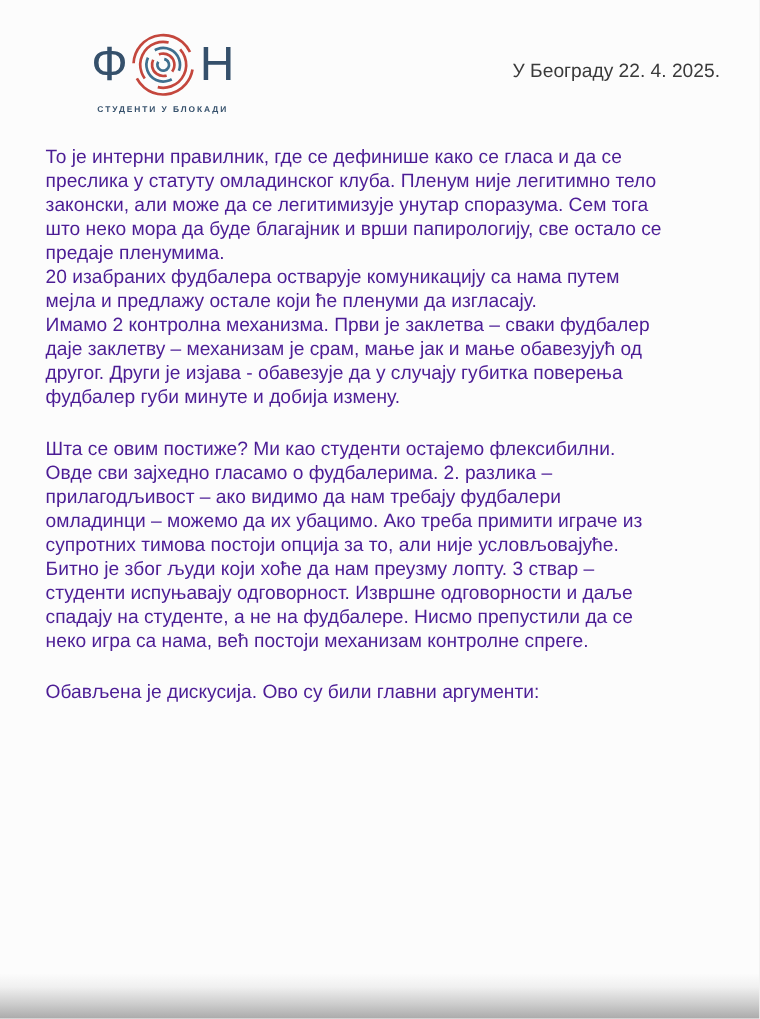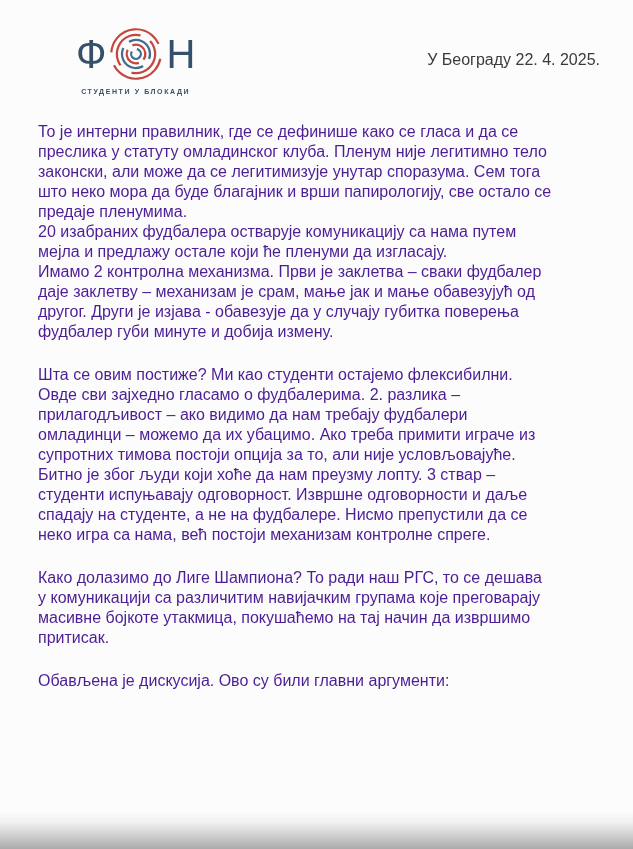--- a/index.html
+++ b/index.html
@@ -114,22 +114,18 @@
 фудбалер губи минуте и добија измену.</p>
     <p>Шта се овим постиже? Ми као студенти остајемо флексибилни.
 Овде сви зајхедно гласамо о фудбалерима. 2. разлика –
 прилагодљивост – ако видимо да нам требају фудбалери
 омладинци – можемо да их убацимо. Ако треба примити играче из
 супротних тимова постоји опција за то, али није условљовајуће.
 Битно је због људи који хоће да нам преузму лопту. 3 ствар –
 студенти испуњавају одговорност. Извршне одговорности и даље
 спадају на студенте, а не на фудбалере. Нисмо препустили да се
 неко игра са нама, већ постоји механизам контролне спреге.</p>
-    <p>Како долазимо до Лиге Шампиона? То ради наш РГС, то се дешава
-у комуникацији са различитим навијачким групама које преговарају
-масивне бојкоте утакмица, покушаћемо на тај начин да извршимо
-притисак.</p>
     <p>Обављена је дискусија. Ово су били главни аргументи:</p>
   </div>
 
   <div class="bottom-fade"></div>
 
 </div>
 
 </body></html>

